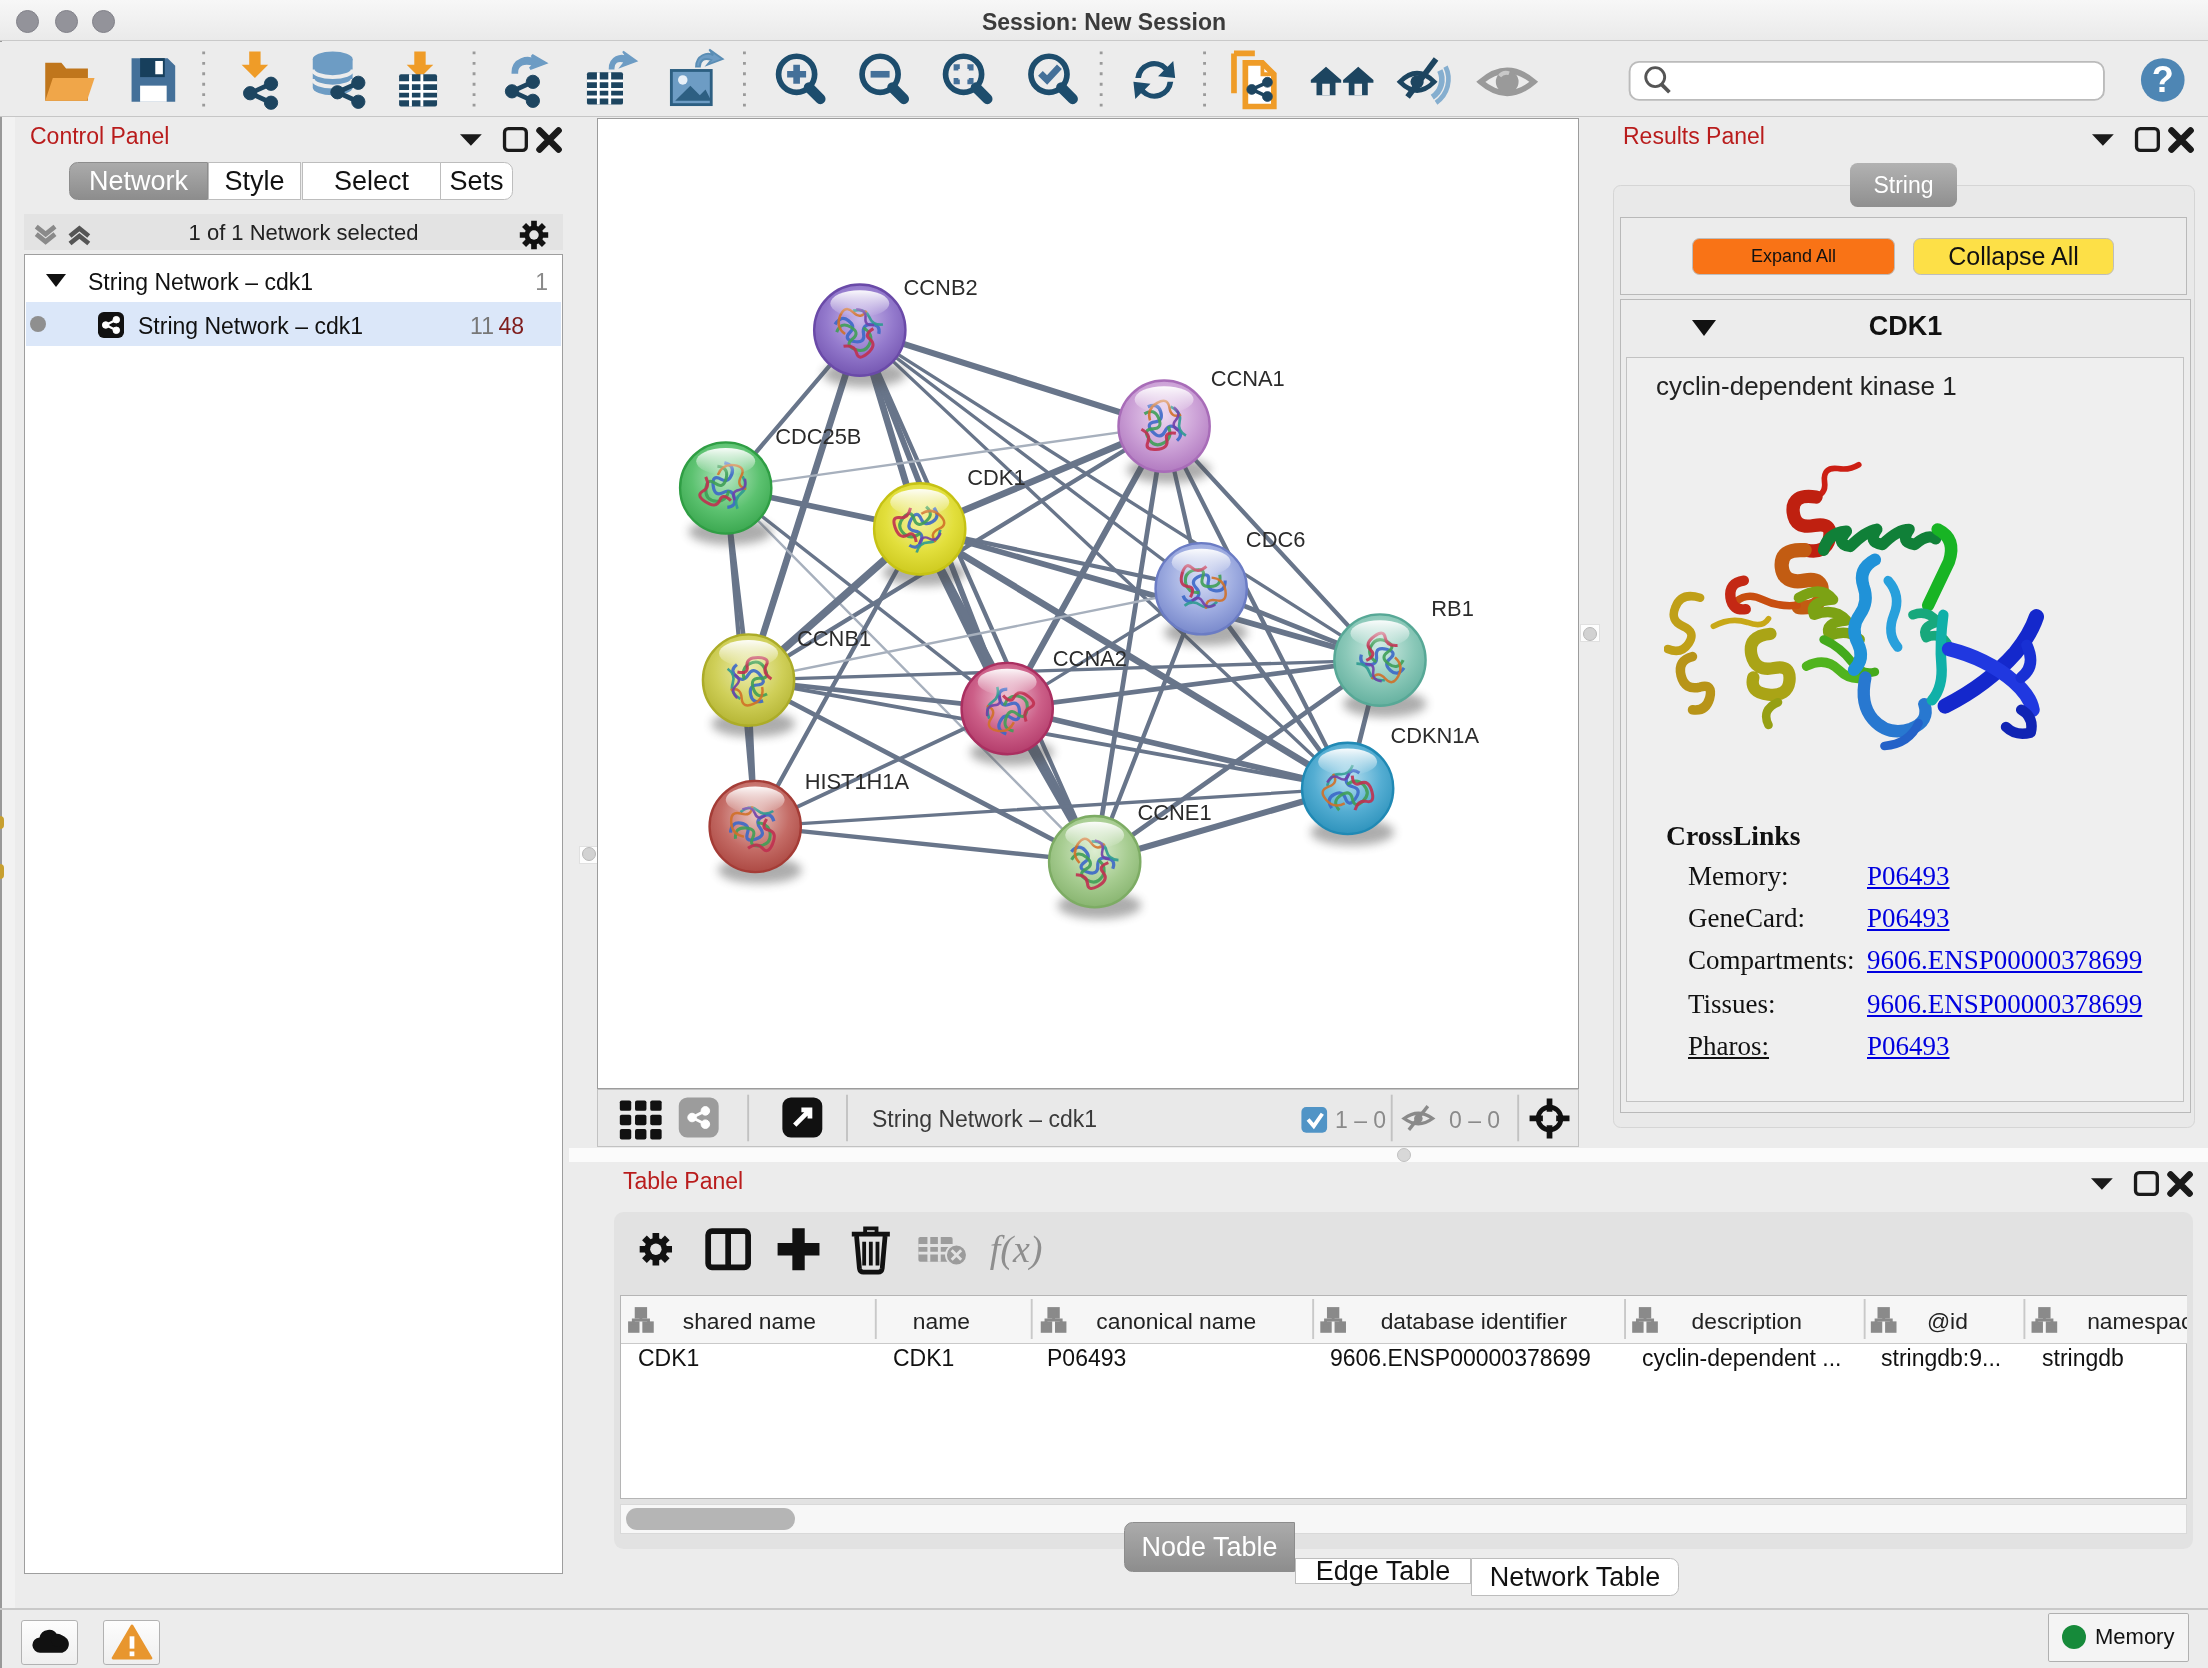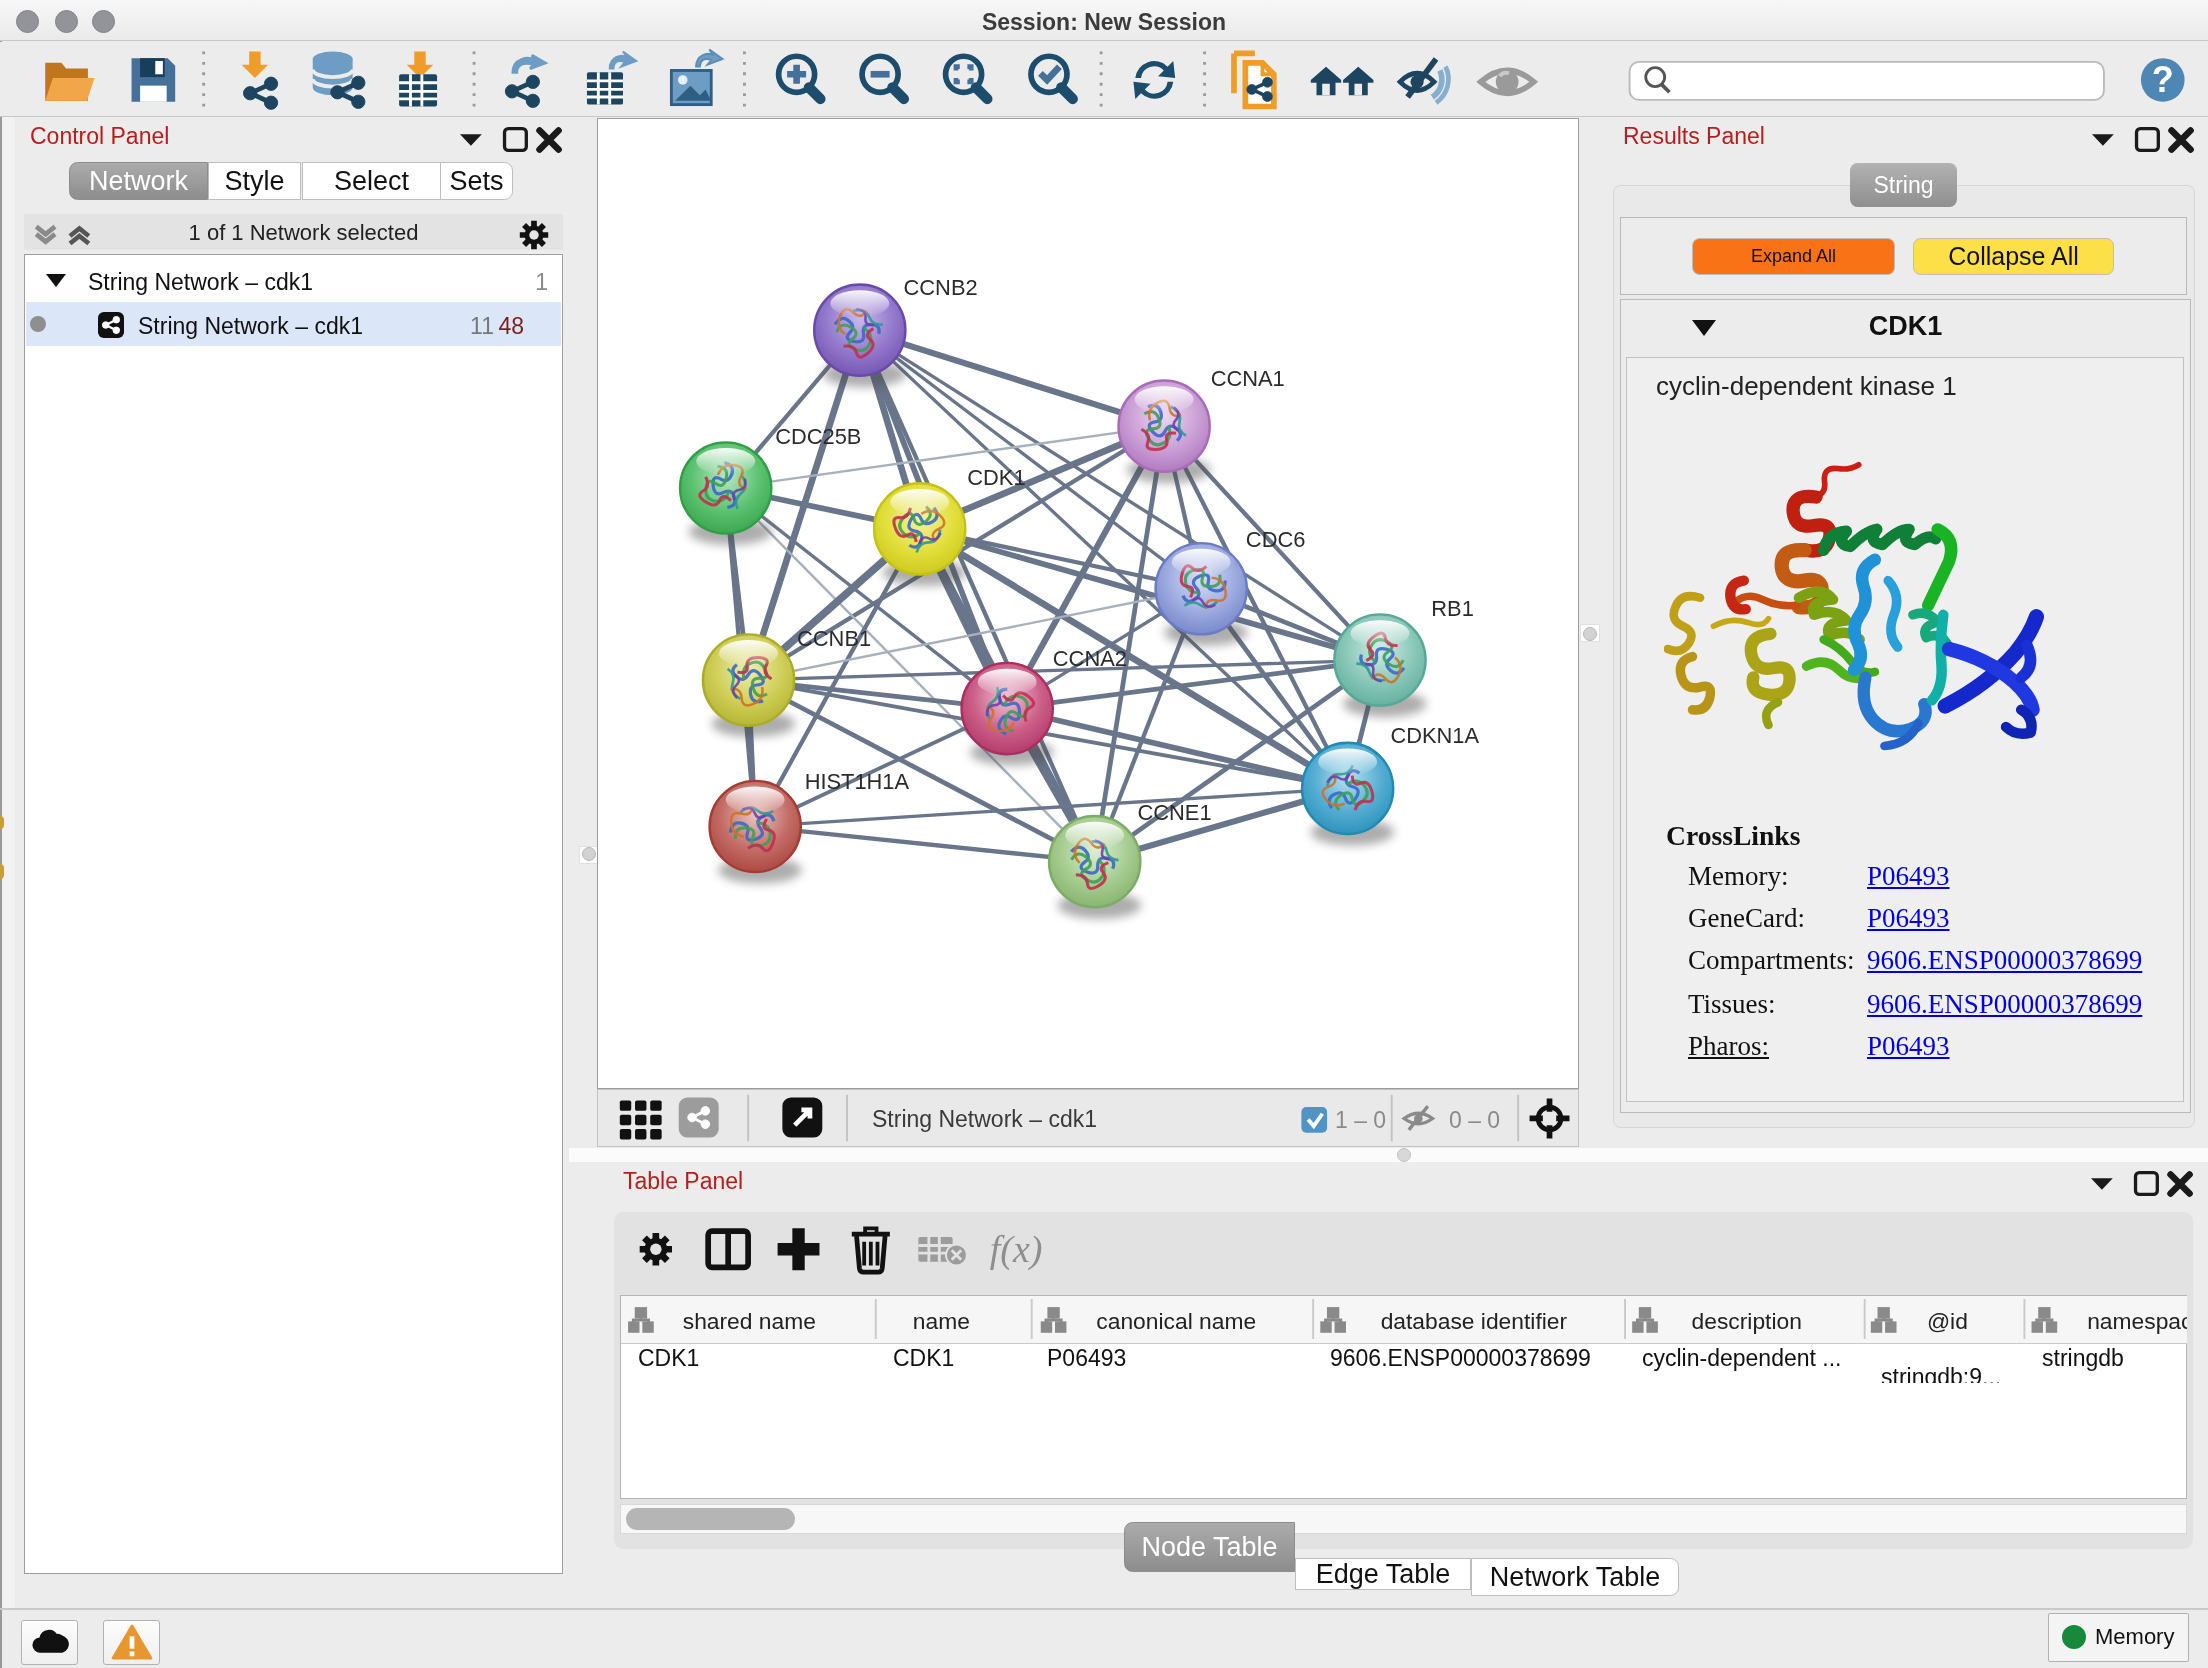--- a/index.html
+++ b/index.html
@@ -604,29 +604,29 @@
   <text x="1396" y="36" text-anchor="middle">@id</text>
   <text x="1543" y="36">namespace</text>
  </g>
 </svg>
 <div id="tbl-row" class="ab" style="left:620px;top:1345px;width:1567px;height:38px;overflow:hidden;font-size:23px;color:#111;">
  <span class="ab" style="left:18px;">CDK1</span>
  <span class="ab" style="left:273px;">CDK1</span>
  <span class="ab" style="left:427px;">P06493</span>
  <span class="ab" style="left:710px;">9606.ENSP00000378699</span>
  <span class="ab" style="left:1022px;">cyclin-dependent ...</span>
- <span class="ab" style="left:1261px;margin-top:19px;">stringdb:9...</span>
+ <span class="ab" style="left:1261px;">stringdb:9...</span>
  <span class="ab" style="left:1422px;">stringdb</span>
 </div>
 
 <div class="ab" style="left:620px;top:1504px;width:1567px;height:29.5px;background:#f7f7f7;border:1px solid #d9d9d9;box-sizing:border-box;"></div>
 <div class="ab" style="left:626px;top:1508px;width:169px;height:22px;background:#b5b5b5;border-radius:11.4px;"></div>
 
 <div class="ab seg sel" style="left:1124px;top:1522px;width:171px;height:50px;border-radius:8.6px 0 0 8.6px;">Node Table</div>
-<div class="ab seg" style="left:1295px;top:1558px;width:176px;height:32px;">Edge Table</div>
+<div class="ab seg" style="left:1295px;top:1558px;width:176px;height:26px;">Edge Table</div>
 <div class="ab seg" style="left:1471px;top:1558px;width:208px;height:38px;border-radius:0 8.6px 8.6px 0;">Network Table</div>
 
 <div class="ab" style="left:0;top:1608px;width:2208px;height:1.9px;background:#c9c9c9;"></div>
 <div class="ab" style="left:21px;top:1620px;width:57px;height:45px;background:linear-gradient(#fdfdfd,#efefef);border:1.9px solid #b2b2b2;border-radius:2.9px;box-sizing:border-box;"></div>
 <svg class="ab" style="left:31px;top:1628px;" width="38" height="28.5" viewBox="0 0 40 30">
  <path d="M10,26 A8,8 0 0 1 9,10 A10,10 0 0 1 28,8 A7,7 0 0 1 33,26 Z" fill="#111"></path>
  <circle cx="28" cy="13" r="7" fill="#111"></circle>
 </svg>
 <div class="ab" style="left:103px;top:1620px;width:57px;height:45px;background:linear-gradient(#fdfdfd,#efefef);border:1.9px solid #b2b2b2;border-radius:2.9px;box-sizing:border-box;"></div>
 <svg class="ab" style="left:111px;top:1624px;" width="42" height="36" viewBox="0 0 44 38">

